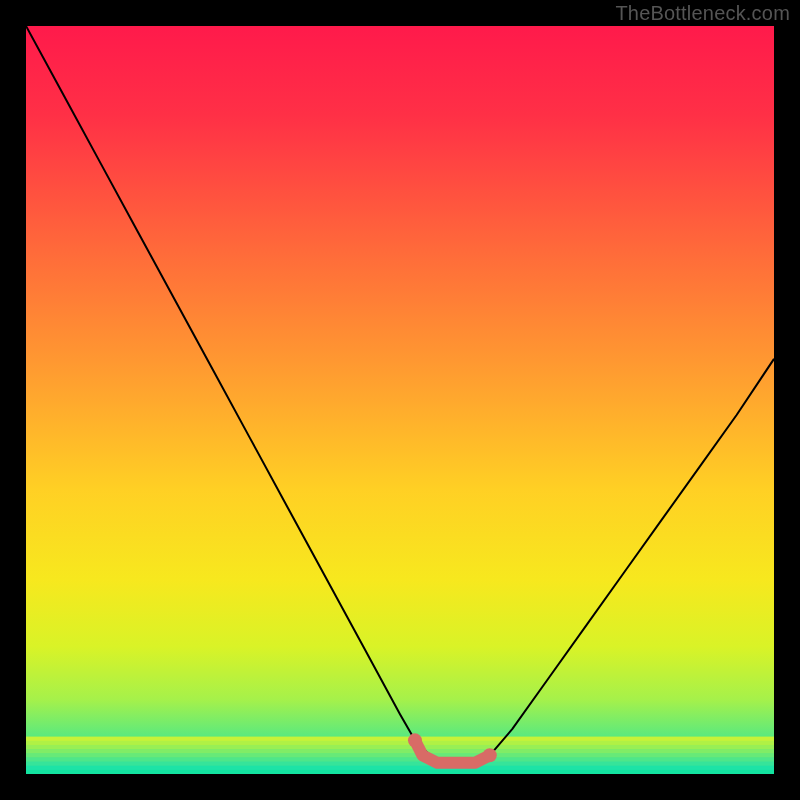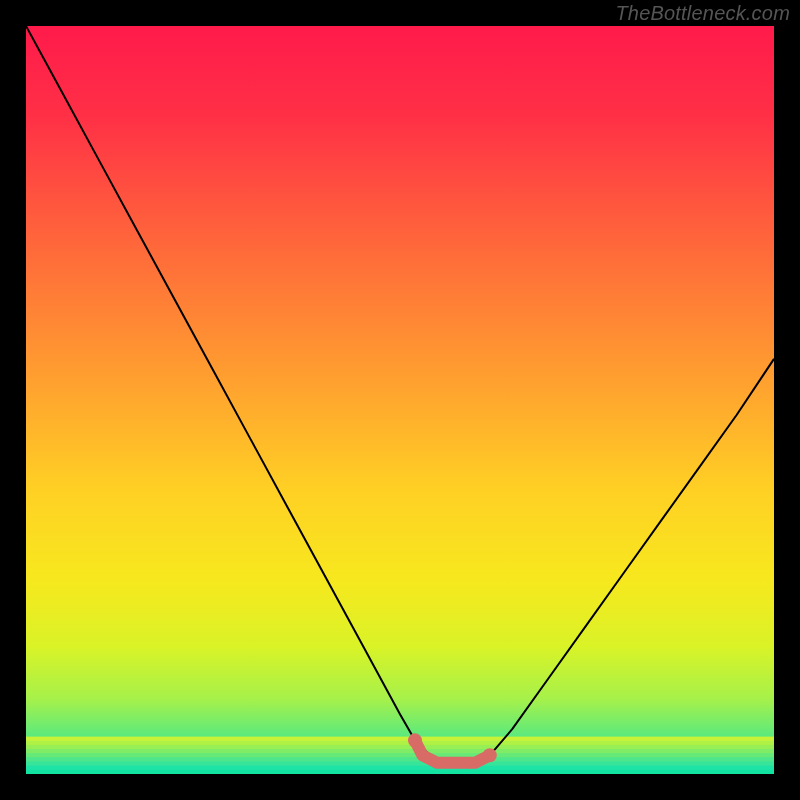--- a/index.html
+++ b/index.html
@@ -19,21 +19,20 @@
   }
   .watermark {
     position: absolute;
     top: 2px;
     right: 10px;
     color: #555;
     font-size: 20px;
     font-weight: 500;
     letter-spacing: 0.2px;
     z-index: 10;
-    font-style: italic;
   }
   .plot-frame {
     position: absolute;
     left: 26px;
     top: 26px;
     width: 748px;
     height: 748px;
     background: #000;
   }
   .plot-frame svg {

